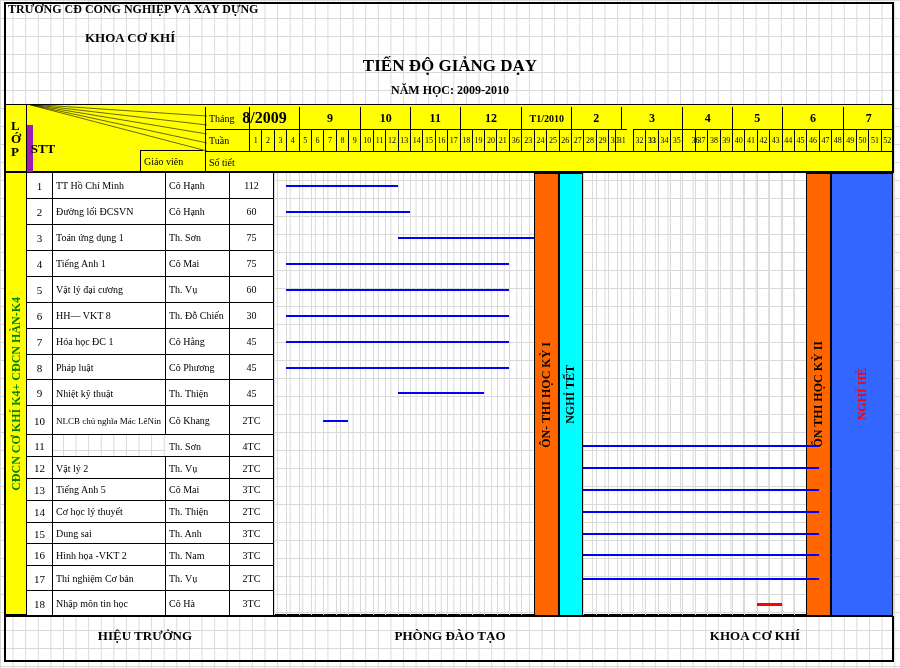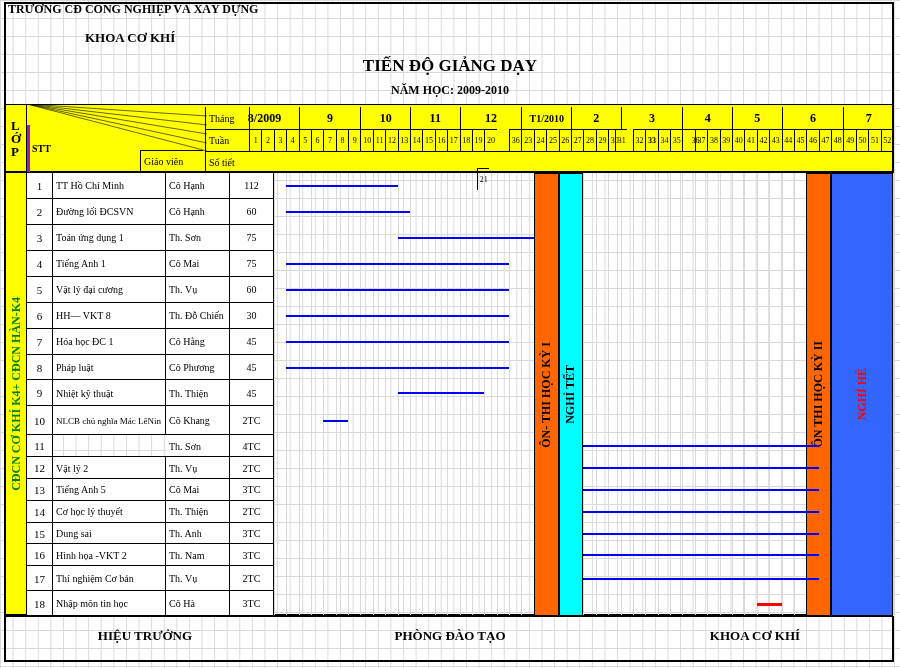--- a/index.html
+++ b/index.html
@@ -42,21 +42,21 @@
     left:5px;top:104px;width:888px;height:68px;
     background:#ffff00;border:1px solid #000;box-sizing:border-box;
   }
   #lop{
     left:5px;top:104px;width:22px;height:68px;
     background:#ffff00;border:1px solid #000;box-sizing:border-box;
     display:flex;align-items:center;justify-content:center;
     font-weight:bold;font-size:13px;line-height:13px;
   }
   #lop span{display:block;}
-  #stt-h{left:27px;top:125px;width:26px;height:47px;font-weight:bold;font-size:10px;border-left:3px solid #a21caf;box-sizing:border-box;text-align:right;}
+  #stt-h{left:27px;top:125px;width:26px;height:47px;font-weight:bold;font-size:13px;border-left:6px solid #a21caf;box-sizing:border-box;text-align:right;}
   #gv-h{left:140px;top:150px;width:63px;height:22px;font-size:10px;border-left:1px solid #000;border-top:1px solid #000;box-sizing:border-box;display:flex;align-items:center;padding-left:3px;}
   #thang-h{left:205px;top:107px;width:44px;height:22px;font-size:10px;border-left:1px solid #000;box-sizing:border-box;display:flex;align-items:center;padding-left:3px;}
   #tuan-h{left:205px;top:129px;width:44px;height:22px;font-size:10px;border-left:1px solid #000;border-top:1px solid #000;box-sizing:border-box;display:flex;align-items:center;padding-left:3px;}
   #st-h{left:205px;top:151px;width:44px;height:21px;font-size:10px;border-left:1px solid #000;border-top:1px solid #000;box-sizing:border-box;display:flex;align-items:center;padding-left:3px;}
   
   #fan{left:27px;top:104px;width:180px;height:47px;}
 
   
   .mcell{
     top:107px;height:22px;
@@ -146,21 +146,21 @@
   <line x1="0" y1="0" x2="180" y2="47" stroke="#000" stroke-width="0.6"></line>
 </svg>
 <div class="abs ctr" id="stt-h">STT</div>
 <div class="abs" id="gv-h">Giáo viên</div>
 <div class="abs" id="thang-h">Tháng</div>
 <div class="abs" id="tuan-h">Tuần</div>
 <div class="abs" id="st-h">Số tiết</div>
 <div class="abs" id="hdrline1"></div>
 
 <div id="month-cells">
-    <div class="mcell abs" style="left: 249px; width: 30px; font-size: 12px; text-align: center;">8/2009</div>
+    <div class="mcell abs" style="left: 249px; width: 30px; font-size: 16px; text-align: center;">8/2009</div>
     <div class="mcell abs" style="left: 298.538px; width: 61.9231px;">9</div>
     <div class="mcell abs" style="left: 360.462px; width: 49.5385px;">10</div>
     <div class="mcell abs" style="left: 410px; width: 49.5385px;">11</div>
     <div class="mcell abs" style="left: 459.538px; width: 61.9231px;">12</div>
     <div class="mcell abs" style="left: 521.462px; width: 49.5385px; font-size: 10px;">T1/2010</div>
     <div class="mcell abs" style="left: 571px; width: 49.5385px;">2</div>
     <div class="mcell abs" style="left: 620.538px; width: 61.9231px;">3</div>
     <div class="mcell abs" style="left: 682.462px; width: 49.5385px;">4</div>
     <div class="mcell abs" style="left: 732px; width: 49.5385px;">5</div>
     <div class="mcell abs" style="left: 781.538px; width: 61.9231px;">6</div>
@@ -180,21 +180,21 @@
     <div class="wcell abs" style="left: 372.846px; width: 12.3846px;">11</div>
     <div class="wcell abs" style="left: 385.231px; width: 12.3846px;">12</div>
     <div class="wcell abs" style="left: 397.615px; width: 12.3846px;">13</div>
     <div class="wcell abs" style="left: 410px; width: 12.3846px;">14</div>
     <div class="wcell abs" style="left: 422.385px; width: 12.3846px;">15</div>
     <div class="wcell abs" style="left: 434.769px; width: 12.3846px;">16</div>
     <div class="wcell abs" style="left: 447.154px; width: 12.3846px;">17</div>
     <div class="wcell abs" style="left: 459.538px; width: 12.3846px;">18</div>
     <div class="wcell abs" style="left: 471.923px; width: 12.3846px; text-align: right;">19</div>
     <div class="wcell abs" style="left: 484.308px; width: 12.3846px;">20</div>
-    <div class="wcell abs" style="left: 477px; width: 12.3846px; margin-top: 39px;">21</div>
+    <div class="wcell abs" style="left: 496px; width: 12.3846px;">21</div>
     <div class="wcell abs" style="left: 509.077px; width: 12.3846px;">36</div>
     <div class="wcell abs" style="left: 521.462px; width: 12.3846px;">23</div>
     <div class="wcell abs" style="left: 533.846px; width: 12.3846px;">24</div>
     <div class="wcell abs" style="left: 546.231px; width: 12.3846px;">25</div>
     <div class="wcell abs" style="left: 558.615px; width: 12.3846px;">26</div>
     <div class="wcell abs" style="left: 571px; width: 12.3846px;">27</div>
     <div class="wcell abs" style="left: 583.385px; width: 12.3846px;">28</div>
     <div class="wcell abs" style="left: 595.769px; width: 12.3846px;">29</div>
     <div class="wcell abs" style="left: 608.154px; width: 12.3846px;">30</div>
     <div class="wcell abs" style="left: 615px; width: 12.3846px;">31</div>

